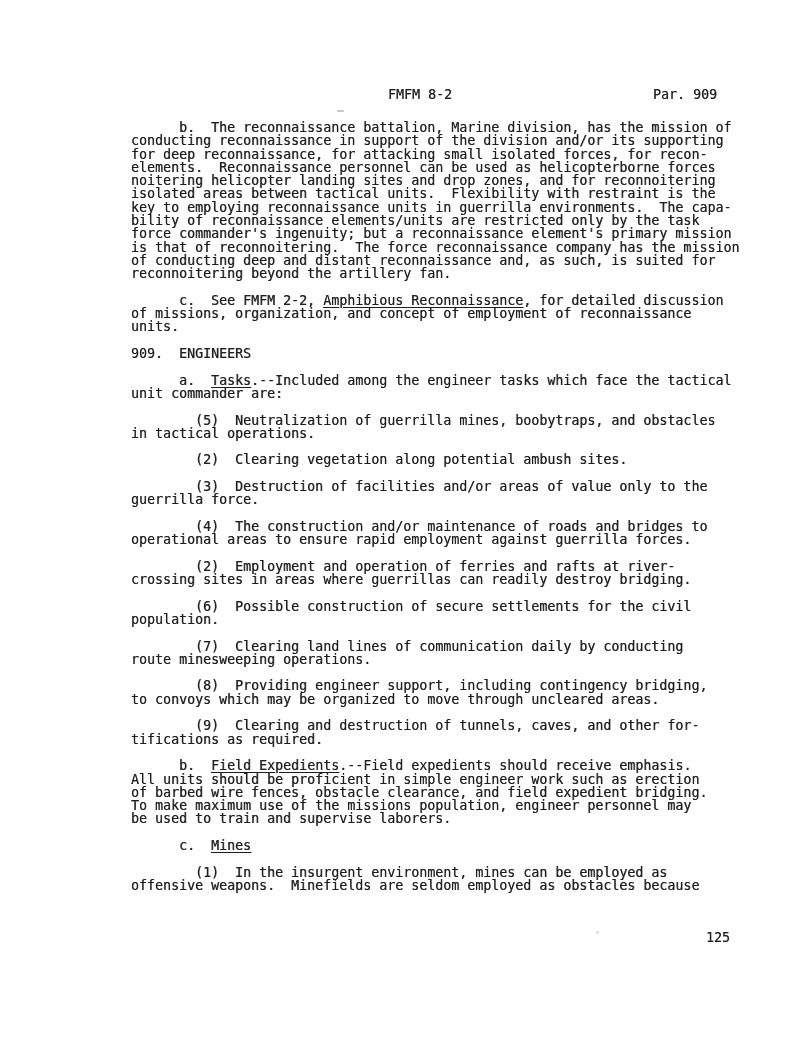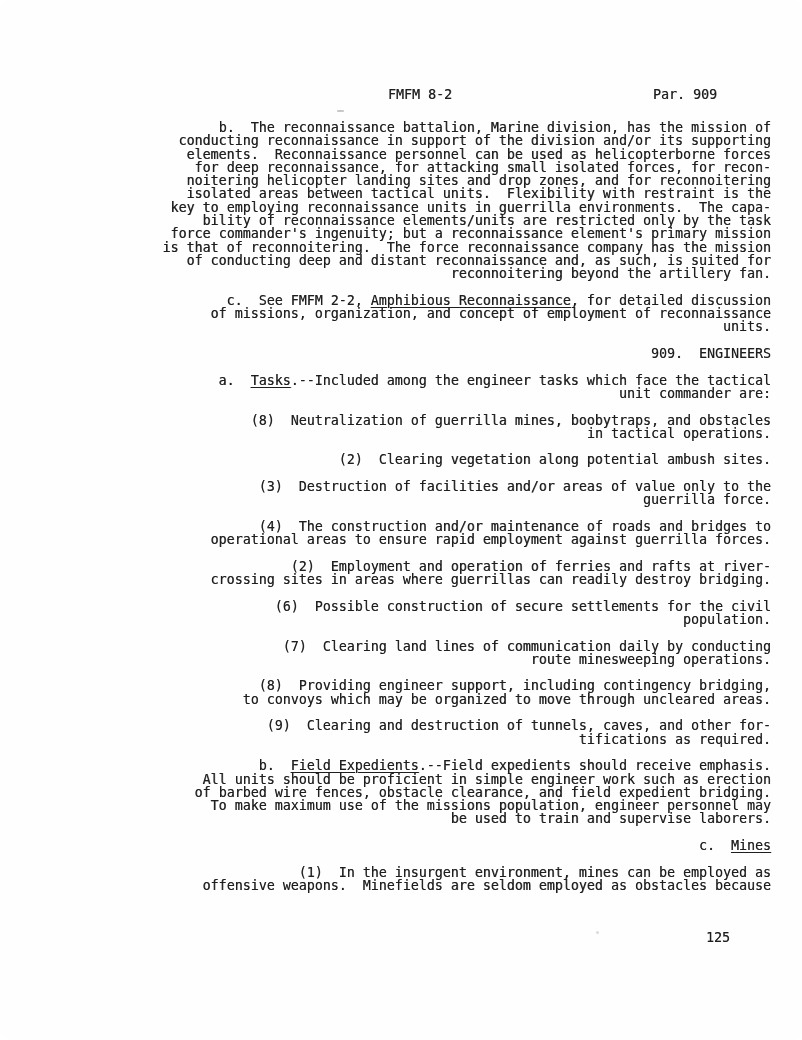--- a/index.html
+++ b/index.html
@@ -25,21 +25,20 @@
     white-space: pre;
   }
   #doc-id  { left: 388px; top: 88px; }
   #par-ref { left: 653px; top: 88px; text-align: center; }
   #page-number { left: 706px; top: 931px; position: absolute; font-size: 13.3px; line-height: 13.3px; }
   .doc-body {
     position: absolute;
     left: 131px;
     top: 121px;
     width: 640px;
-    text-align: right;
   }
   .block { margin: 0 0 13.3px 0; }
   .block:last-child { margin-bottom: 0; }
   .line {
     white-space: pre;
     font-size: 13.3px;
     line-height: 13.3px;
     height: 13.3px;
   }
   .u {
@@ -64,22 +63,22 @@
 
   <span class="hdr-item" id="par-ref">Par. 909</span>
 
   <div class="speck" id="speck-1"></div>
   <div class="speck" id="speck-2"></div>
 
   <div class="doc-body">
       <div class="block">
         <div class="line"><span>      b.  The reconnaissance battalion, Marine division, has the mission of</span></div>
         <div class="line"><span>conducting reconnaissance in support of the division and/or its supporting</span></div>
+        <div class="line"><span>for deep reconnaissance, for attacking small isolated forces, for recon-</span></div>
         <div class="line"><span>elements.  Reconnaissance personnel can be used as helicopterborne forces</span></div>
-        <div class="line"><span>for deep reconnaissance, for attacking small isolated forces, for recon-</span></div>
         <div class="line"><span>noitering helicopter landing sites and drop zones, and for reconnoitering</span></div>
         <div class="line"><span>isolated areas between tactical units.  Flexibility with restraint is the</span></div>
         <div class="line"><span>key to employing reconnaissance units in guerrilla environments.  The capa-</span></div>
         <div class="line"><span>bility of reconnaissance elements/units are restricted only by the task</span></div>
         <div class="line"><span>force commander's ingenuity; but a reconnaissance element's primary mission</span></div>
         <div class="line"><span>is that of reconnoitering.  The force reconnaissance company has the mission</span></div>
         <div class="line"><span>of conducting deep and distant reconnaissance and, as such, is suited for</span></div>
         <div class="line"><span>reconnoitering beyond the artillery fan.</span></div>
       </div>
       <div class="block">
@@ -88,21 +87,21 @@
         <div class="line"><span>units.</span></div>
       </div>
       <div class="block">
         <div class="line"><span>909.  ENGINEERS</span></div>
       </div>
       <div class="block">
         <div class="line"><span>      a.  </span><span class="u">Tasks</span><span>.--Included among the engineer tasks which face the tactical</span></div>
         <div class="line"><span>unit commander are:</span></div>
       </div>
       <div class="block">
-        <div class="line"><span>        (8)  Neutralization of guerrilla mines, boobytraps, and obstacles</span></div>
+        <div class="line"><span>        (5)  Neutralization of guerrilla mines, boobytraps, and obstacles</span></div>
         <div class="line"><span>in tactical operations.</span></div>
       </div>
       <div class="block">
         <div class="line"><span>        (2)  Clearing vegetation along potential ambush sites.</span></div>
       </div>
       <div class="block">
         <div class="line"><span>        (3)  Destruction of facilities and/or areas of value only to the</span></div>
         <div class="line"><span>guerrilla force.</span></div>
       </div>
       <div class="block">

